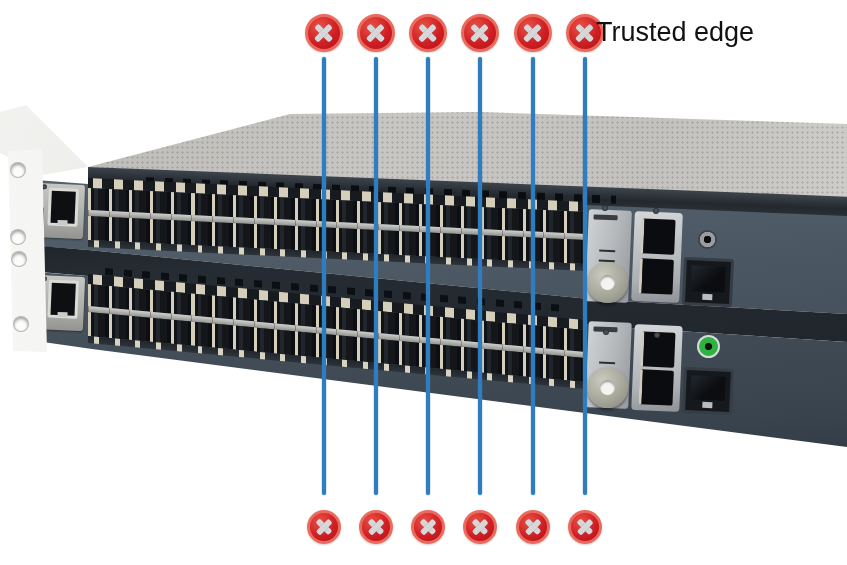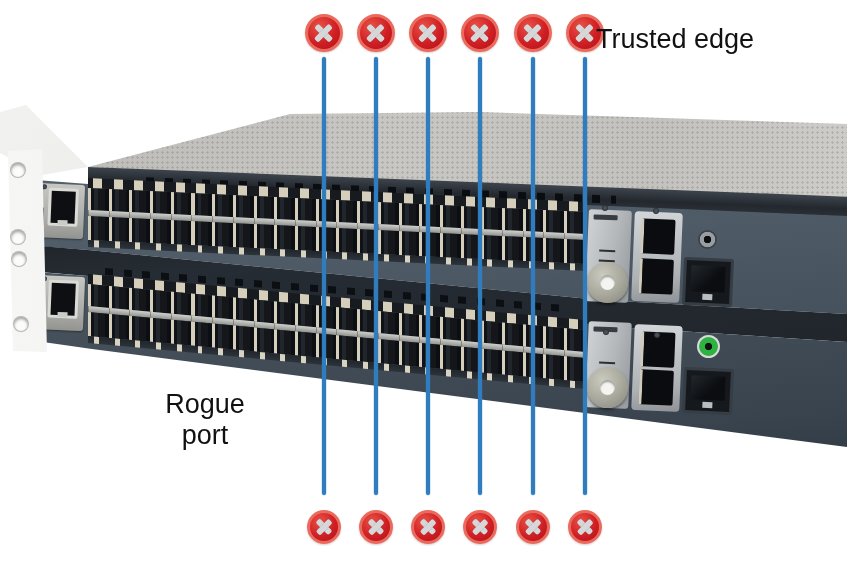--- a/index.html
+++ b/index.html
@@ -181,21 +181,21 @@
   }
   .blocked-icon::before, .blocked-icon::after {
     content:""; position:absolute; left:17%; top:40%; width:66%; height:20%;
     background: var(--icon-cross); border-radius:2px;
     box-shadow: 0 0 1px rgba(0,0,0,.25);
   }
   .blocked-icon::before { transform: rotate(45deg); }
   .blocked-icon::after  { transform: rotate(-45deg); }
 
   .lbl { position:absolute; color: var(--label-text); font-size:27px; line-height:31px; }
-  .lbl-trusted { left:596px; top:24px; white-space:nowrap; }
+  .lbl-trusted { left:596px; top:17px; white-space:nowrap; }
   .lbl-rogue  { left:143px; top:389px; width:124px; text-align:center; }
 </style>
 </head>
 <body>
 
 <div class="scene">
 
   <div class="device layer">
 
     <div class="layer rear-ear"></div>
@@ -291,16 +291,15 @@
         <span class="blocked-icon" style="left: 409px; top: 14px; width: 38px; height: 38px;"></span>
         <span class="blocked-icon" style="left: 411px; top: 510px; width: 34px; height: 34px;"></span>
         <span class="blocked-icon" style="left: 461px; top: 14px; width: 38px; height: 38px;"></span>
         <span class="blocked-icon" style="left: 463px; top: 510px; width: 34px; height: 34px;"></span>
         <span class="blocked-icon" style="left: 514px; top: 14px; width: 38px; height: 38px;"></span>
         <span class="blocked-icon" style="left: 516px; top: 510px; width: 34px; height: 34px;"></span>
         <span class="blocked-icon" style="left: 566px; top: 14px; width: 38px; height: 38px;"></span>
         <span class="blocked-icon" style="left: 568px; top: 510px; width: 34px; height: 34px;"></span>
       </div>
     <div class="lbl lbl-trusted">Trusted edge</div>
-    <div class="lbl lbl-rogue">Rogue port</div>
   </div>
 
 </div>
 
 </body></html>

